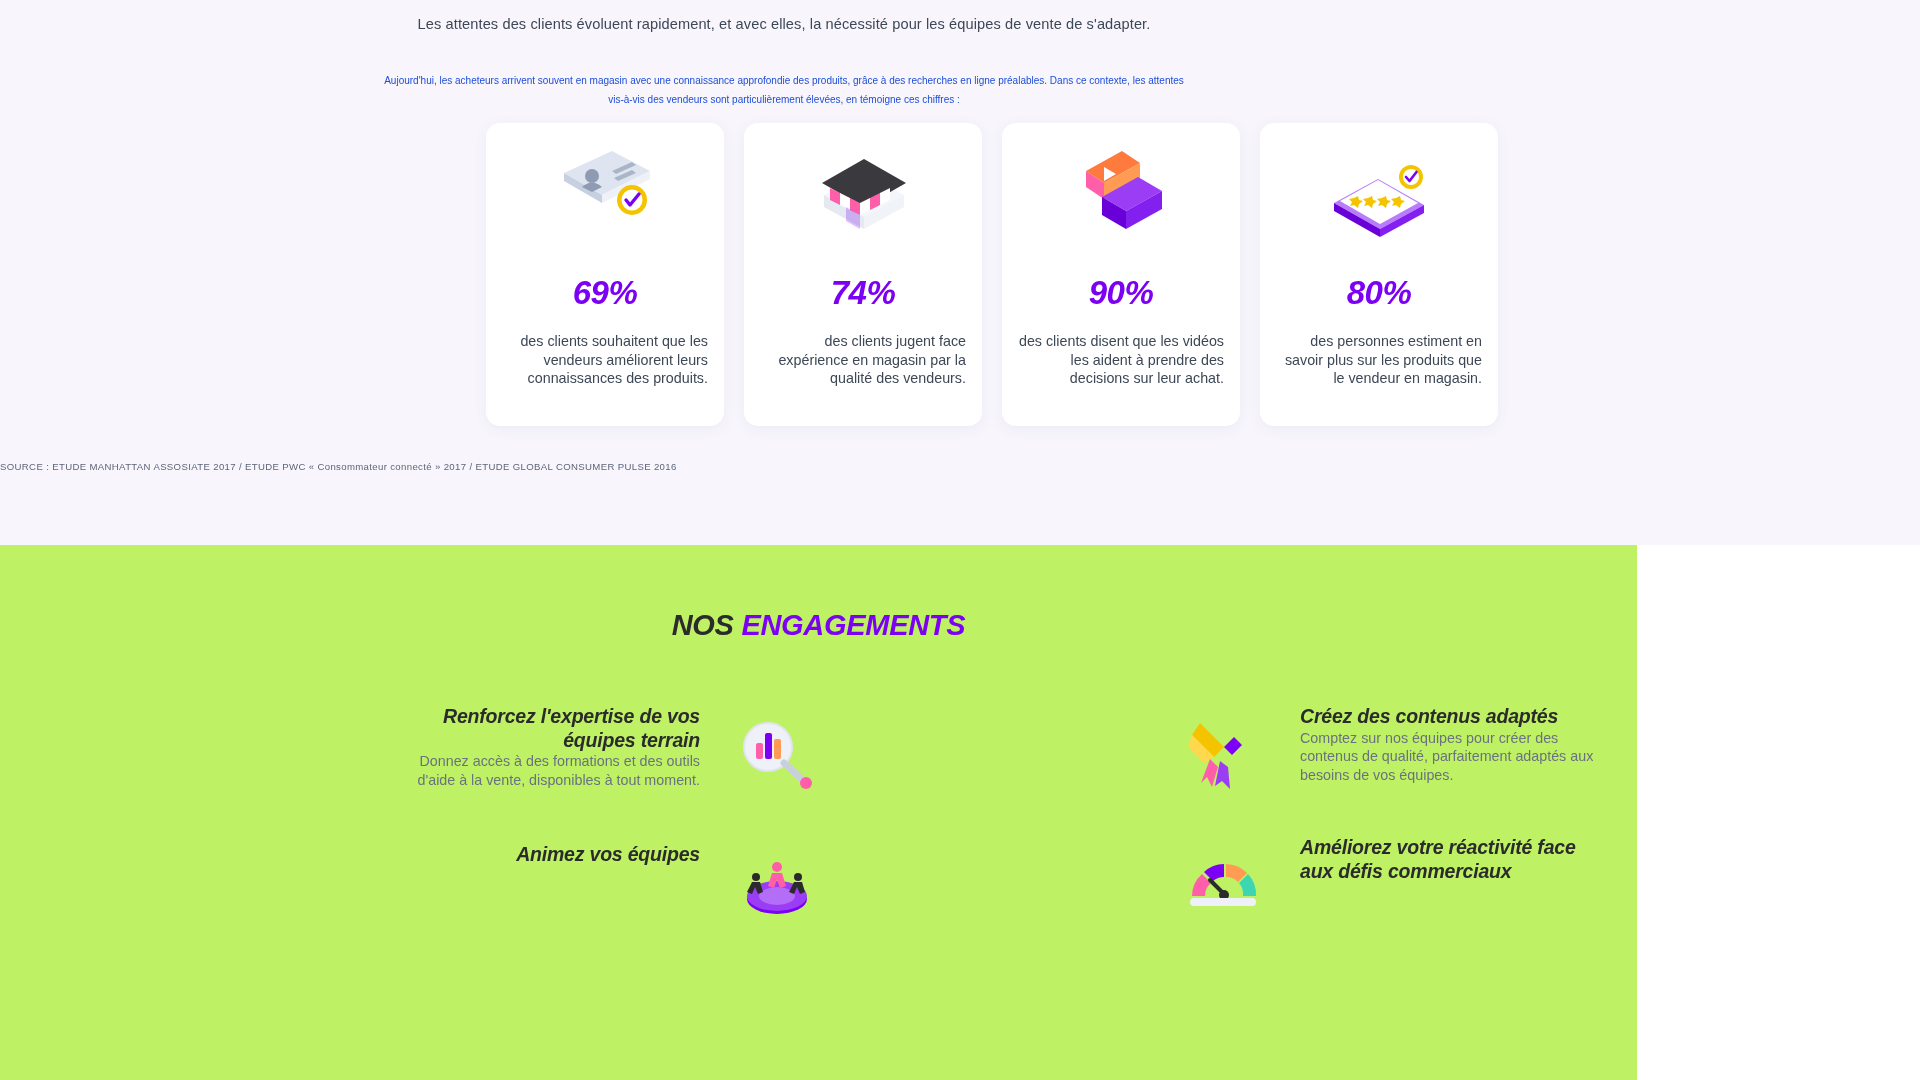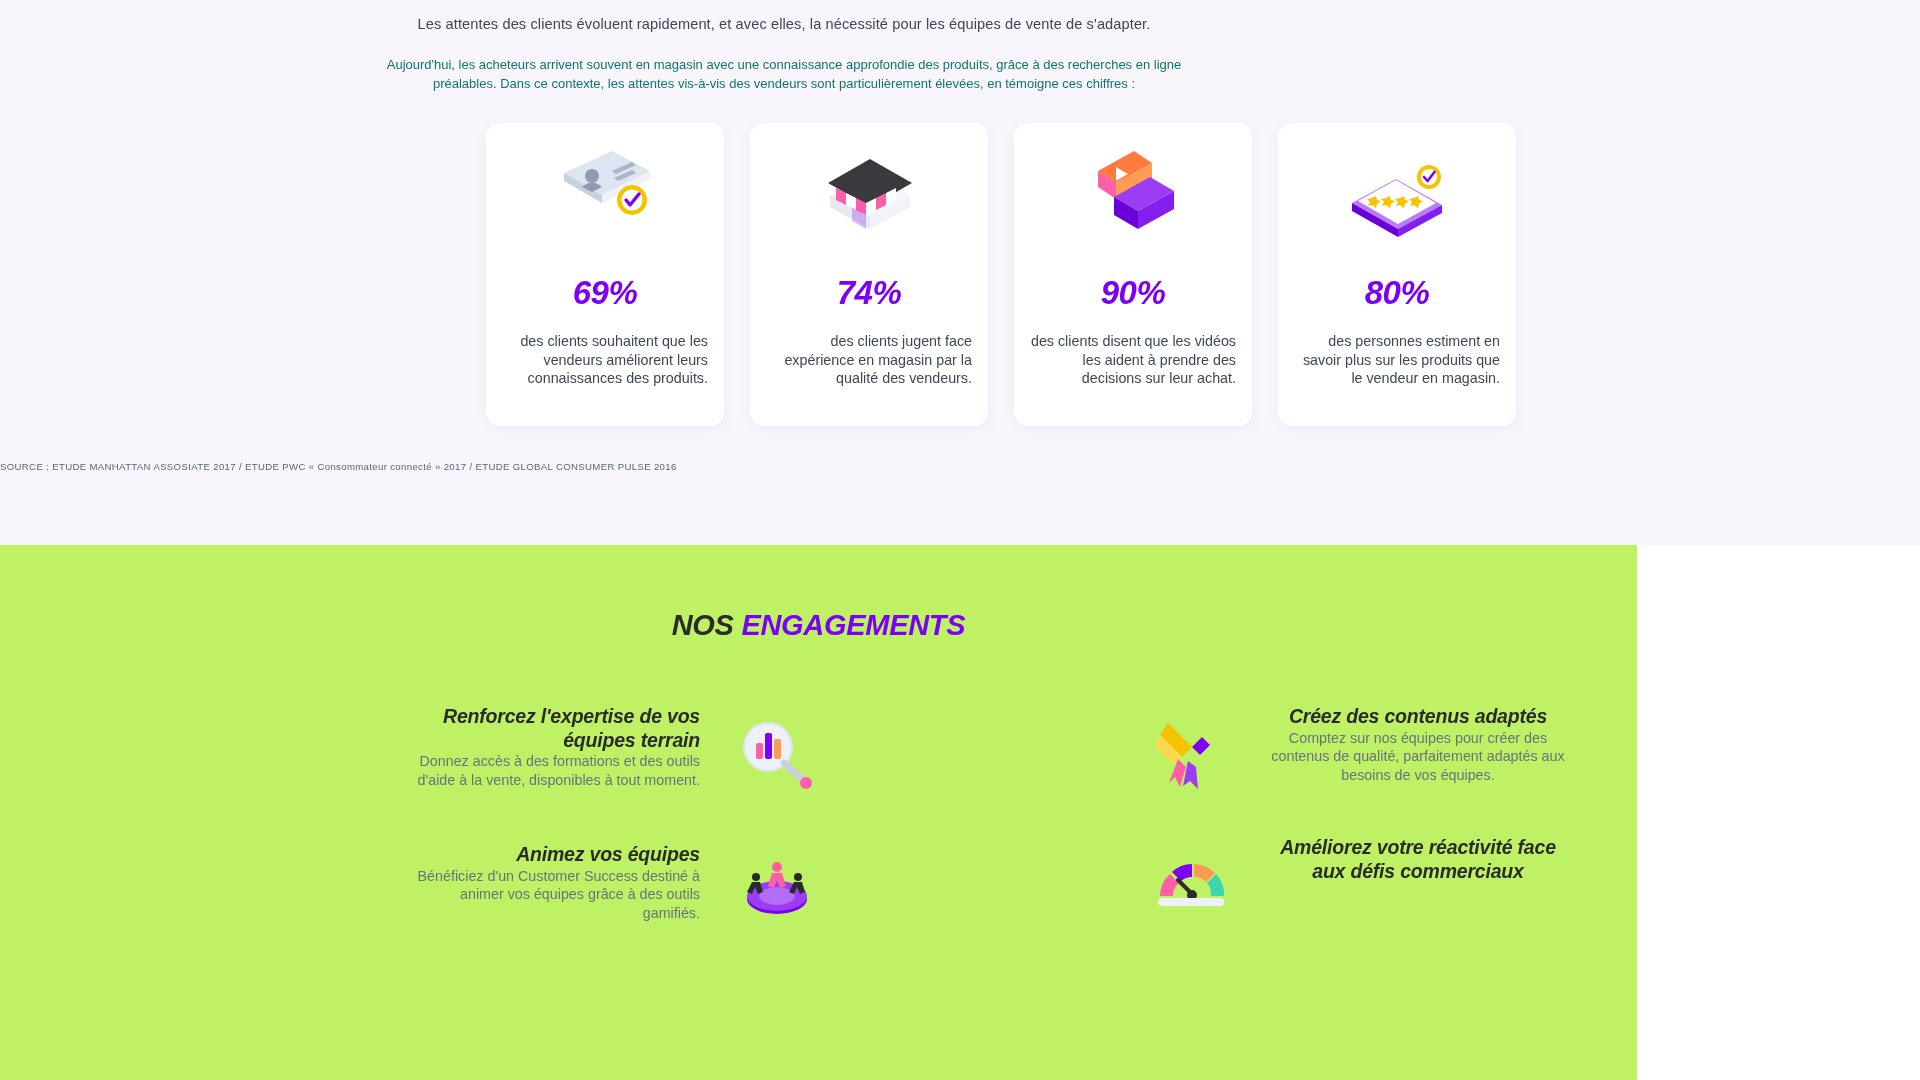--- a/index.html
+++ b/index.html
@@ -25,34 +25,34 @@
     color: #3d4756;
   }
   .intro-line1 {
     font-size: 14.6px;
     line-height: 22px;
     letter-spacing: .1px;
     padding-top: 7px;
     color: #3d4756;
   }
   .intro-para {
-    margin: 0 auto;
+    margin: 16px auto;
     width: 800px;
-    font-size: 13px;
+    font-size: 10px;
     line-height: 18.5px;
     padding-top: 21px;
-    color: #0f766e;
+    color: #1d4ed8;
   }
 
   .cards-row {
     position: absolute;
     left: 438px;
     top: 123px;
     display: flex;
-    gap: 26px;
+    gap: 20px;
     padding-left: 48px;
   }
   .stat-card {
     width: 238px;
     height: 303px;
     background: #ffffff;
     border-radius: 14px;
     box-shadow: 0 3px 14px rgba(90,70,150,.07);
     display: flex;
     flex-direction: column;
@@ -112,23 +112,23 @@
   .eng-cols { position: absolute; top: 140px; width: 1920px; }
 
   .eng-left {
     position: absolute;
     left: 400px;
     width: 300px;
     text-align: right;
   }
   .eng-right {
     position: absolute;
-    left: 1268px;
+    left: 1300px;
     width: 300px;
-    text-align: center;
+    text-align: left;
   }
 
   .eng-item { margin-bottom: 44px; position: relative; }
   .eng-h {
     font-size: 19.5px;
     font-weight: bold;
     font-style: italic;
     color: #2b2b2b;
     line-height: 23.5px;
     letter-spacing: -.2px;
@@ -290,21 +290,20 @@
               <circle cx="64" cy="26" r="4"></circle>
               <path d="M60 31 l8 0 3 10 -5 2 -3 -7 -3 7 -5 -2 Z"></path>
             </g>
             <g fill="#ff5ea8">
               <circle cx="43" cy="16" r="5"></circle>
               <path d="M38 22 l10 0 4 13 -6 2 -3 -8 -3 8 -6 -2 Z"></path>
             </g>
           </svg>
         </div>
         <div class="eng-h">Animez vos équipes</div>
-        <div class="eng-p">Bénéficiez d'un Customer Success destiné à animer vos équipes grâce à des outils gamifiés.</div>
       </div>
 
     </div>
 
     <div class="eng-right">
 
       <div class="eng-item">
         <div class="eng-icon">
           <svg width="86" height="80" viewBox="0 0 86 80">
             <path d="M20 10 L44 34 L34 44 L12 22 Z" fill="#f5c400"></path>

